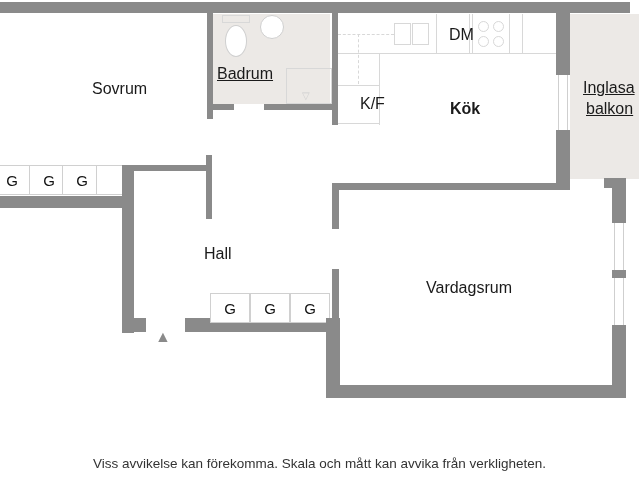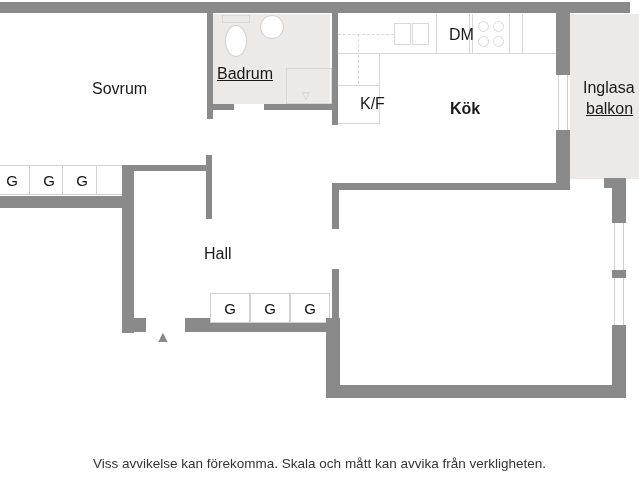--- a/index.html
+++ b/index.html
@@ -81,18 +81,19 @@
   <div class="wall" style="left:612px;top:325px;width:14px;height:73px;"></div>
   <div class="window" style="left:614px;top:223px;width:10px;height:47px;"></div>
   <div class="window" style="left:614px;top:278px;width:10px;height:47px;"></div>
   <div class="wall" style="left:604px;top:178px;width:22px;height:10px;"></div>
 
   <div class="label" style="left:44px;top:80px;margin-left:48px;">Sovrum</div>
   <div class="label" style="left:217px;top:65px;text-decoration:underline;">Badrum</div>
   <div class="label" style="left:436px;top:26px;margin-left:13px;">DM</div>
   <div class="label" style="left:360px;top:95px;">K/F</div>
   <div class="label" style="left:450px;top:100px;font-weight:bold;">Kök</div>
-  <div class="label" style="left:583px;top:79px;">Inglasa</div>
+  <div class="label" style="left:583px;top:79px;text-decoration:underline;">Inglasa</div>
   <div class="label" style="left:586px;top:100px;text-decoration:underline;">balkon</div>
   <div class="label" style="left:204px;top:245px;">Hall</div>
+  <div class="label" style="left:426px;top:279px;">Vardagsrum</div>
 </div>
 
 <div class="footer">Viss avvikelse kan förekomma. Skala och mått kan avvika från verkligheten.</div>
 
 </body></html>

